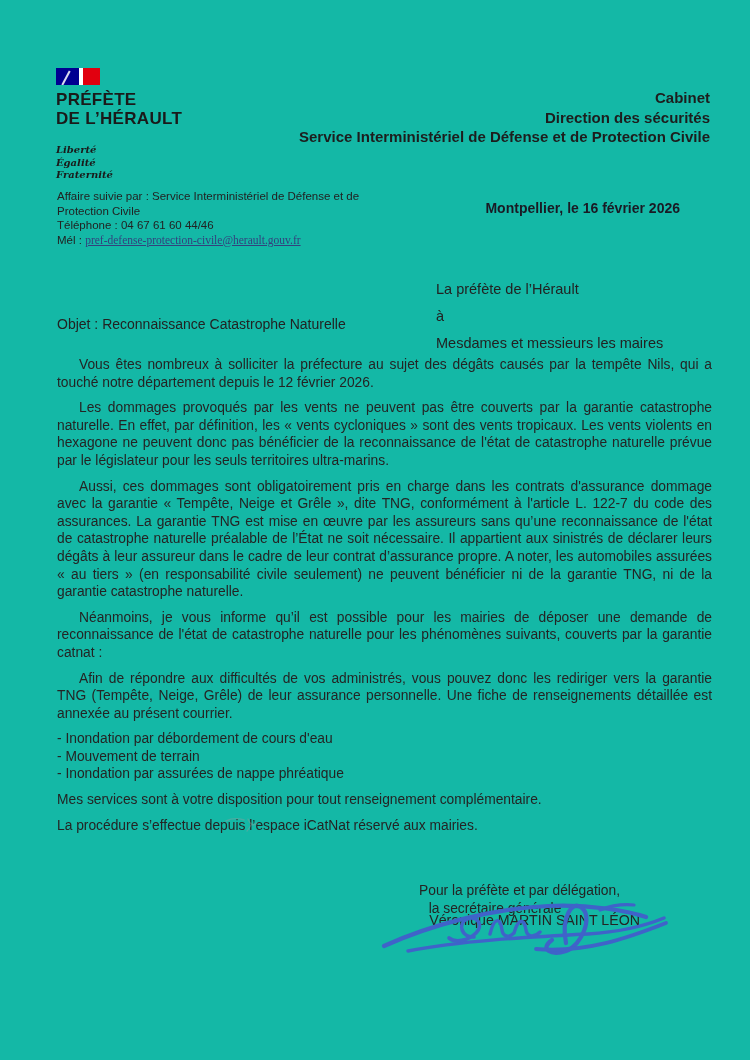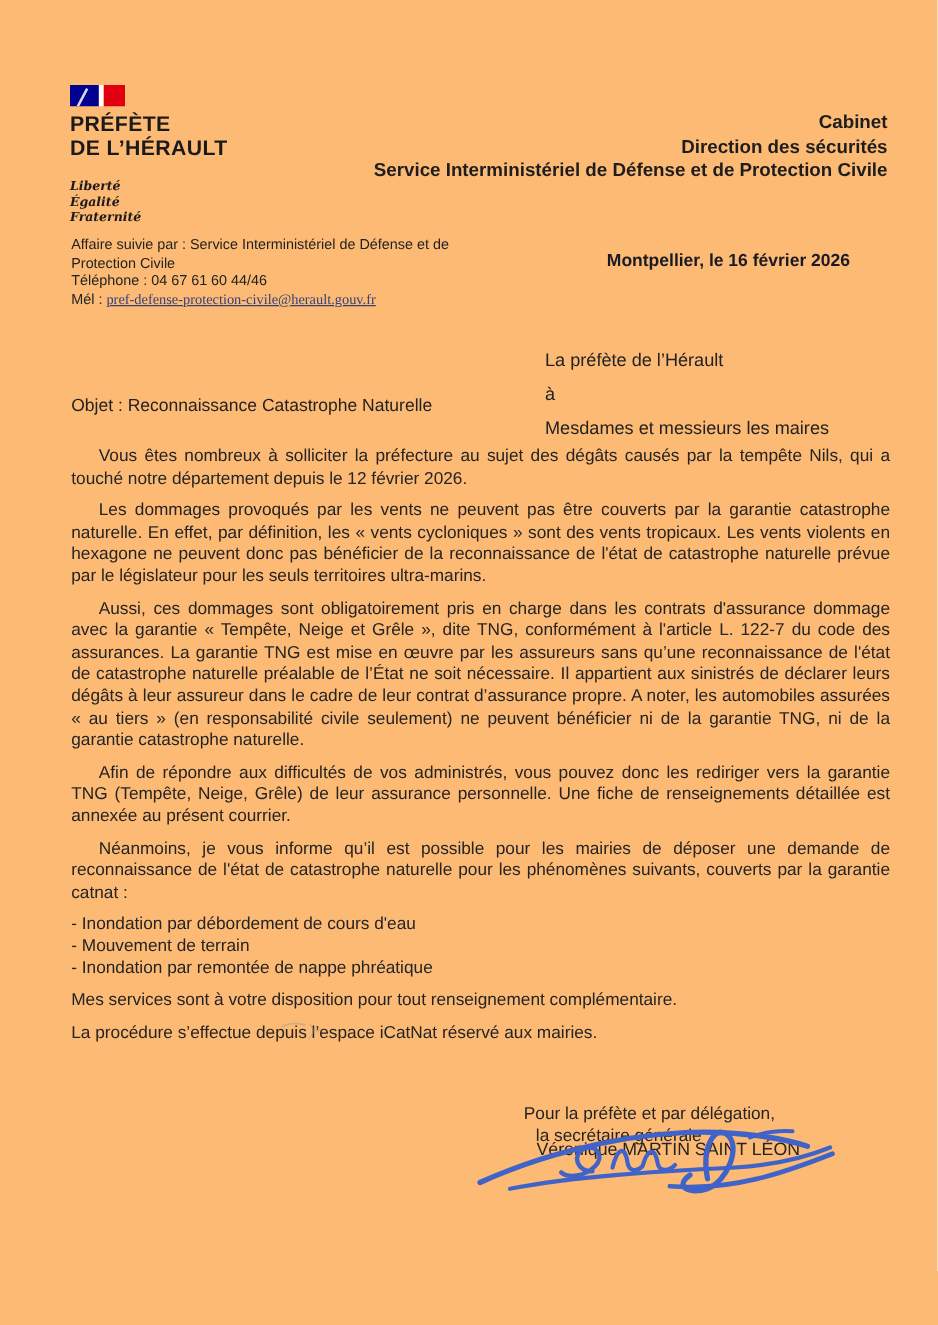--- a/index.html
+++ b/index.html
@@ -1,19 +1,19 @@
 <!DOCTYPE html>
 <html lang="fr"><head>
 <meta charset="utf-8">
 <style>
   html,body{margin:0;padding:0;background:#ffffff;}
   .page{
     position:relative;
     width:750px;height:1060px;
-    background:#fdba74;
+    background:#14b8a6;
     font-family:"Liberation Sans",sans-serif;
     color:#222;
     overflow:hidden;
   }
   
   .logo-block{position:absolute;left:56px;top:68px;width:180px;}
   .flag{display:flex;align-items:stretch;height:17px;width:46px;margin-bottom:5px;}
   .flag .blue{width:23px;background:#000091;position:relative;overflow:hidden;}
   .flag .blue::after{
     content:"";position:absolute;left:9px;top:2px;width:2px;height:16px;
@@ -100,26 +100,26 @@
     <div>à</div>
     <div>Mesdames et messieurs les maires</div>
   </div>
 
   <div class="subject">Objet : Reconnaissance Catastrophe Naturelle</div>
 
   <div class="body-text">
     <p>Vous êtes nombreux à solliciter la préfecture au sujet des dégâts causés par la tempête Nils, qui a touché notre département depuis le 12 février 2026.</p>
     <p>Les dommages provoqués par les vents ne peuvent pas être couverts par la garantie catastrophe naturelle. En effet, par définition, les « vents cycloniques » sont des vents tropicaux. Les vents violents en hexagone ne peuvent donc pas bénéficier de la reconnaissance de l'état de catastrophe naturelle prévue par le législateur pour les seuls territoires ultra-marins.</p>
     <p>Aussi, ces dommages sont obligatoirement pris en charge dans les contrats d'assurance dommage avec la garantie « Tempête, Neige et Grêle », dite TNG, conformément à l'article L. 122-7 du code des assurances. La garantie TNG est mise en œuvre par les assureurs sans qu’une reconnaissance de l'état de catastrophe naturelle préalable de l’État ne soit nécessaire. Il appartient aux sinistrés de déclarer leurs dégâts à leur assureur dans le cadre de leur contrat d’assurance propre. A noter, les automobiles assurées « au tiers » (en responsabilité civile seulement) ne peuvent bénéficier ni de la garantie TNG, ni de la garantie catastrophe naturelle.</p>
+    <p>Néanmoins, je vous informe qu’il est possible pour les mairies de déposer une demande de reconnaissance de l'état de catastrophe naturelle pour les phénomènes suivants, couverts par la garantie catnat :</p>
     <p>Afin de répondre aux difficultés de vos administrés, vous pouvez donc les rediriger vers la garantie TNG (Tempête, Neige, Grêle) de leur assurance personnelle. Une fiche de renseignements détaillée est annexée au présent courrier.</p>
-    <p>Néanmoins, je vous informe qu’il est possible pour les mairies de déposer une demande de reconnaissance de l'état de catastrophe naturelle pour les phénomènes suivants, couverts par la garantie catnat :</p>
     <div class="bullets">
       <div>- Inondation par débordement de cours d'eau</div>
       <div>- Mouvement de terrain</div>
-      <div>- Inondation par remontée de nappe phréatique</div>
+      <div>- Inondation par assurées de nappe phréatique</div>
     </div>
     <p class="no-indent">Mes services sont à votre disposition pour tout renseignement complémentaire.</p>
     <p class="no-indent">La procédure s’effectue depuis l’espace iCatNat réservé aux mairies.</p>
   </div>
 
   <svg class="pencil-mark" width="50" height="20" viewBox="0 0 50 20">
     <path d="M4,7 C10,4 16,4 22,6" stroke="#9a9a9a" stroke-width="1.4" fill="none" stroke-linecap="round"></path>
     <path d="M26,5 c2,5 5,8 9,4 M30,9 c-2,4 -3,6 -5,8" stroke="#9a9a9a" stroke-width="1.2" fill="none" stroke-linecap="round"></path>
   </svg>
 

